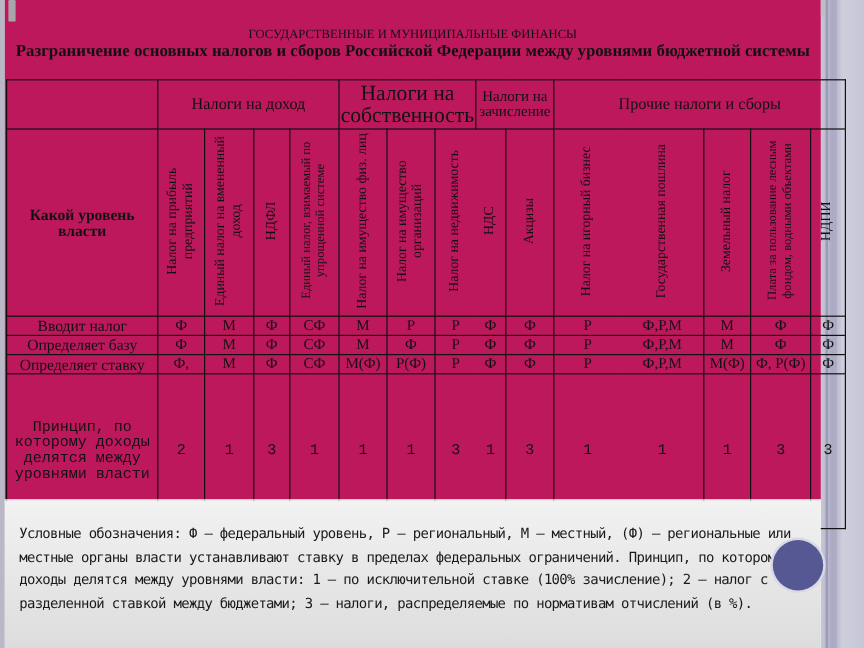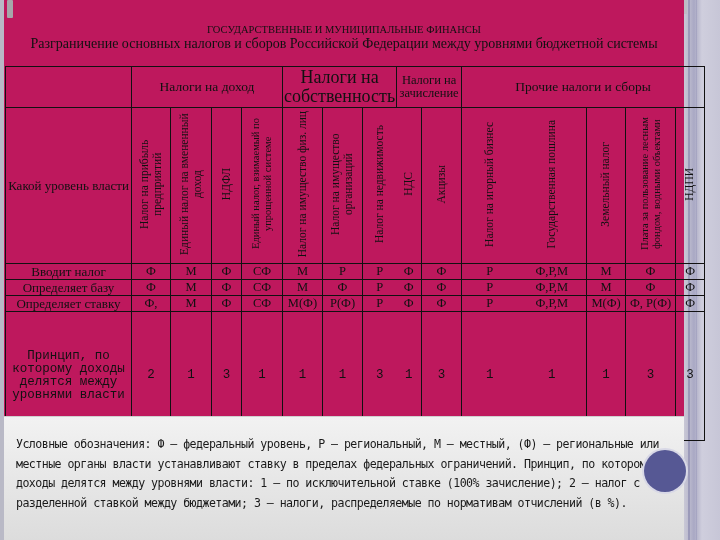--- a/index.html
+++ b/index.html
@@ -21,21 +21,21 @@
 
   .page {
     position: absolute; left: 4px; top: 0; width: 680px; height: 416px; background: #be185d;
   }
   .title1 {
     position: absolute; left: 0; top: 24px; width: 680px; text-align: center;
     font-size: 10.5px; letter-spacing: 0px;
   }
   .title2 {
     position: absolute; left: 0; top: 36px; width: 680px; text-align: center;
-    font-size: 14px; font-weight: normal;
+    font-size: 14px; font-weight: bold;
   }
 
   table.grid {
     position: absolute; left: 1px; top: 66px;
     border-collapse: collapse; table-layout: fixed;
     width: 679px;
     font-size: 12px;
   }
   table.grid td {
     border: 1px solid #111; padding: 0; text-align: center; vertical-align: middle;
@@ -45,21 +45,21 @@
   .grp-small { font-size: 12.5px; line-height: 1.1; }
   .vert {
     height: 155px;
   }
   .vwrap {
     writing-mode: vertical-rl; transform: rotate(180deg);
     display: inline-block; font-size: 11.5px; line-height: 1.15; text-align: center;
     max-height: 150px; white-space: normal;
   }
   .rowlabel { font-size: 13px; }
-  .corner-label { font-size: 13px; font-weight: normal; }
+  .corner-label { font-size: 13px; font-weight: bold; }
   .cell { font-size: 12.5px; height: 15px; }
   .principle-row td { height: 128px; font-family: Liberation Mono, monospace; }
   .principle-label { font-size: 12.5px; line-height: 1.25; }
   .noright { border-right: none !important; }
   .noleft { border-left: none !important; }
 
   .legend {
     position: absolute; left: 4px; top: 416px; width: 680px; height: 124px;
     background: linear-gradient(180deg, #f2f2f2 0%, #e7e7e7 50%, #dcdcdc 100%);
     border-top: 1px solid #cfcfcf;

